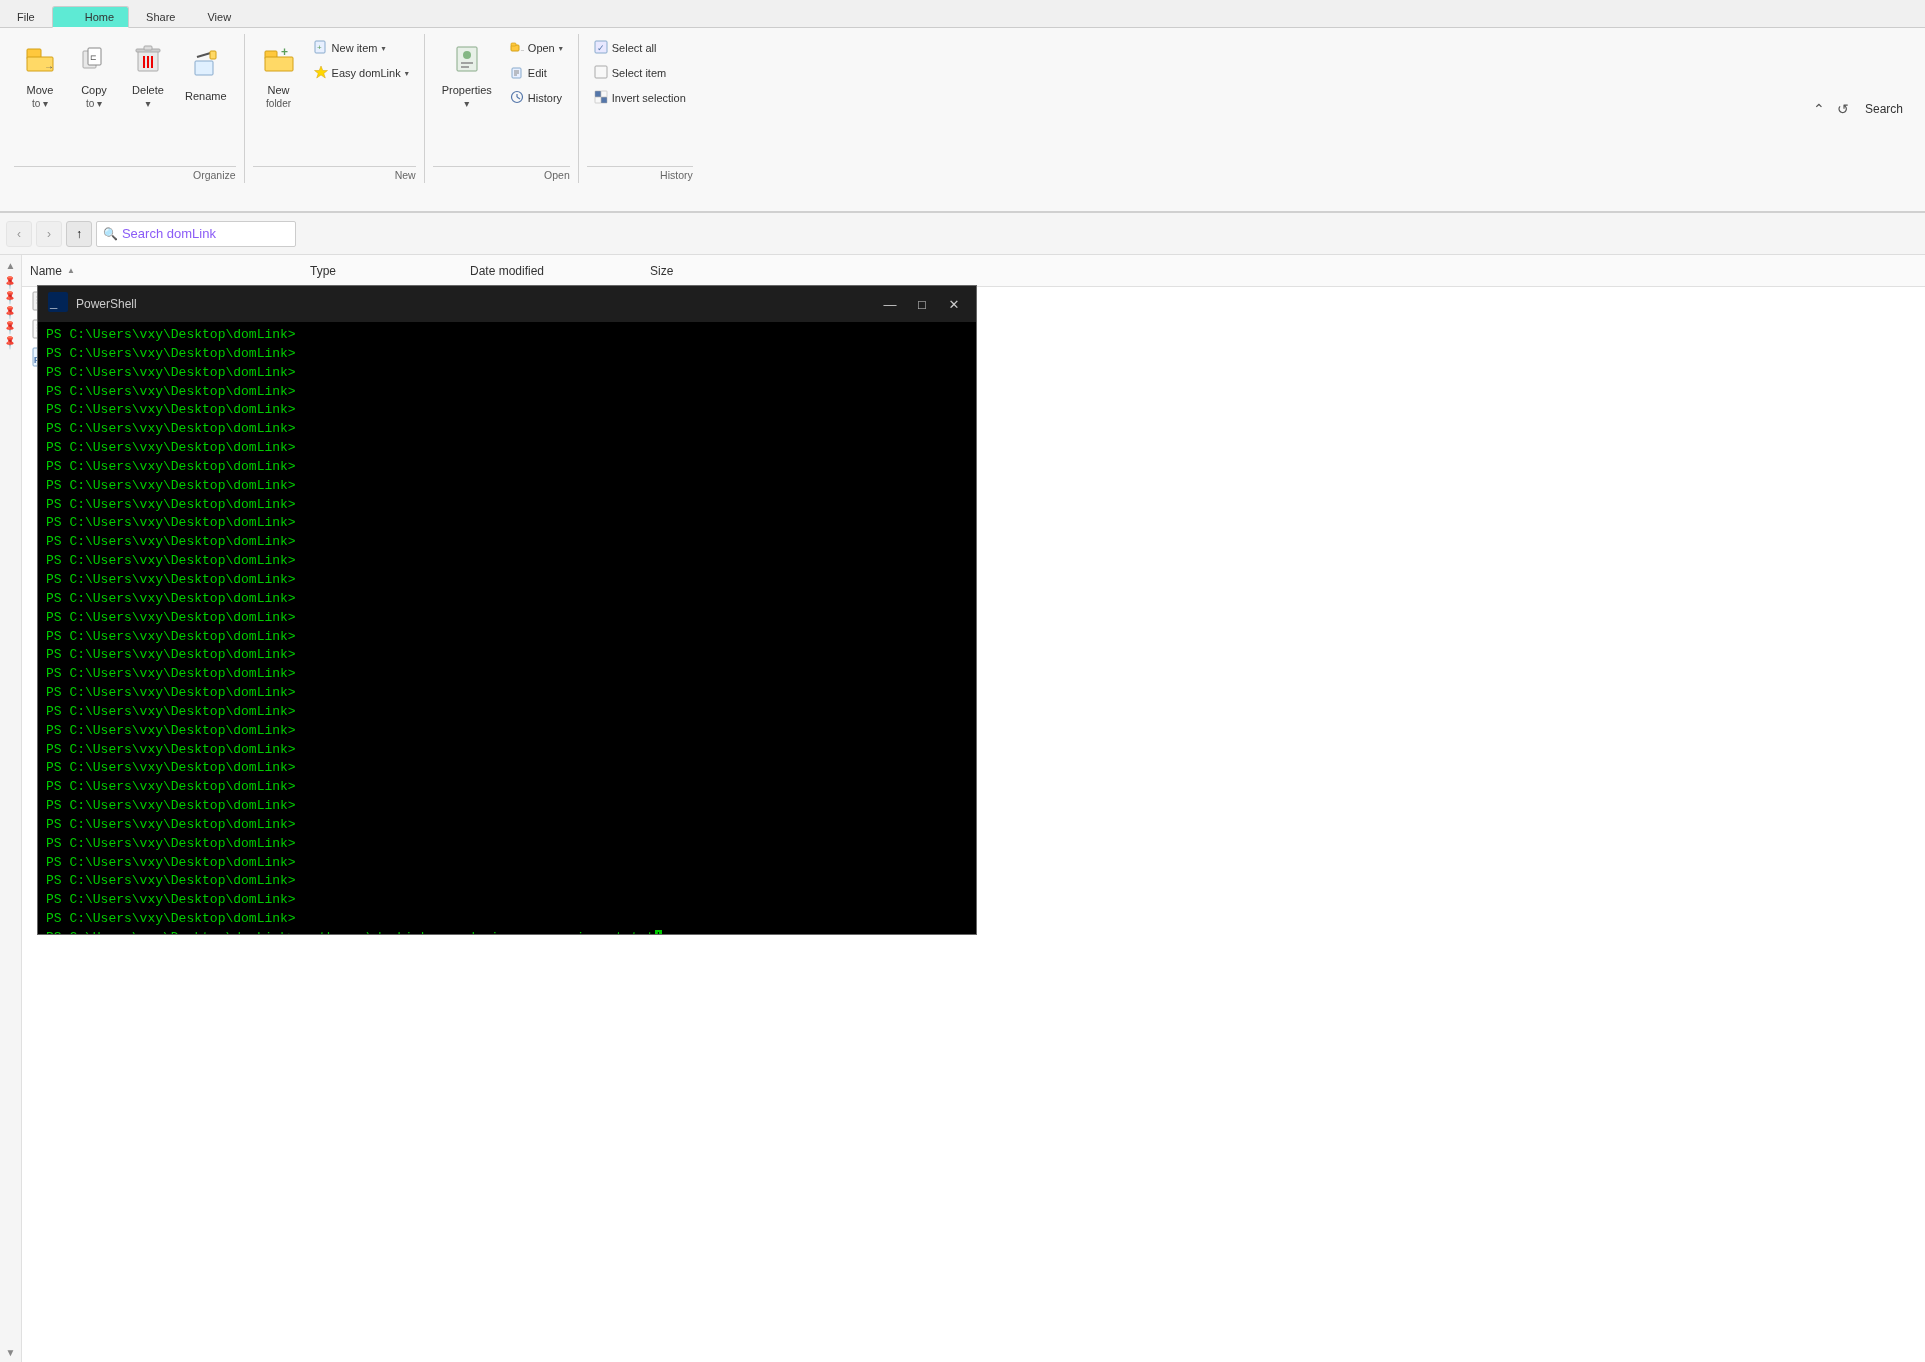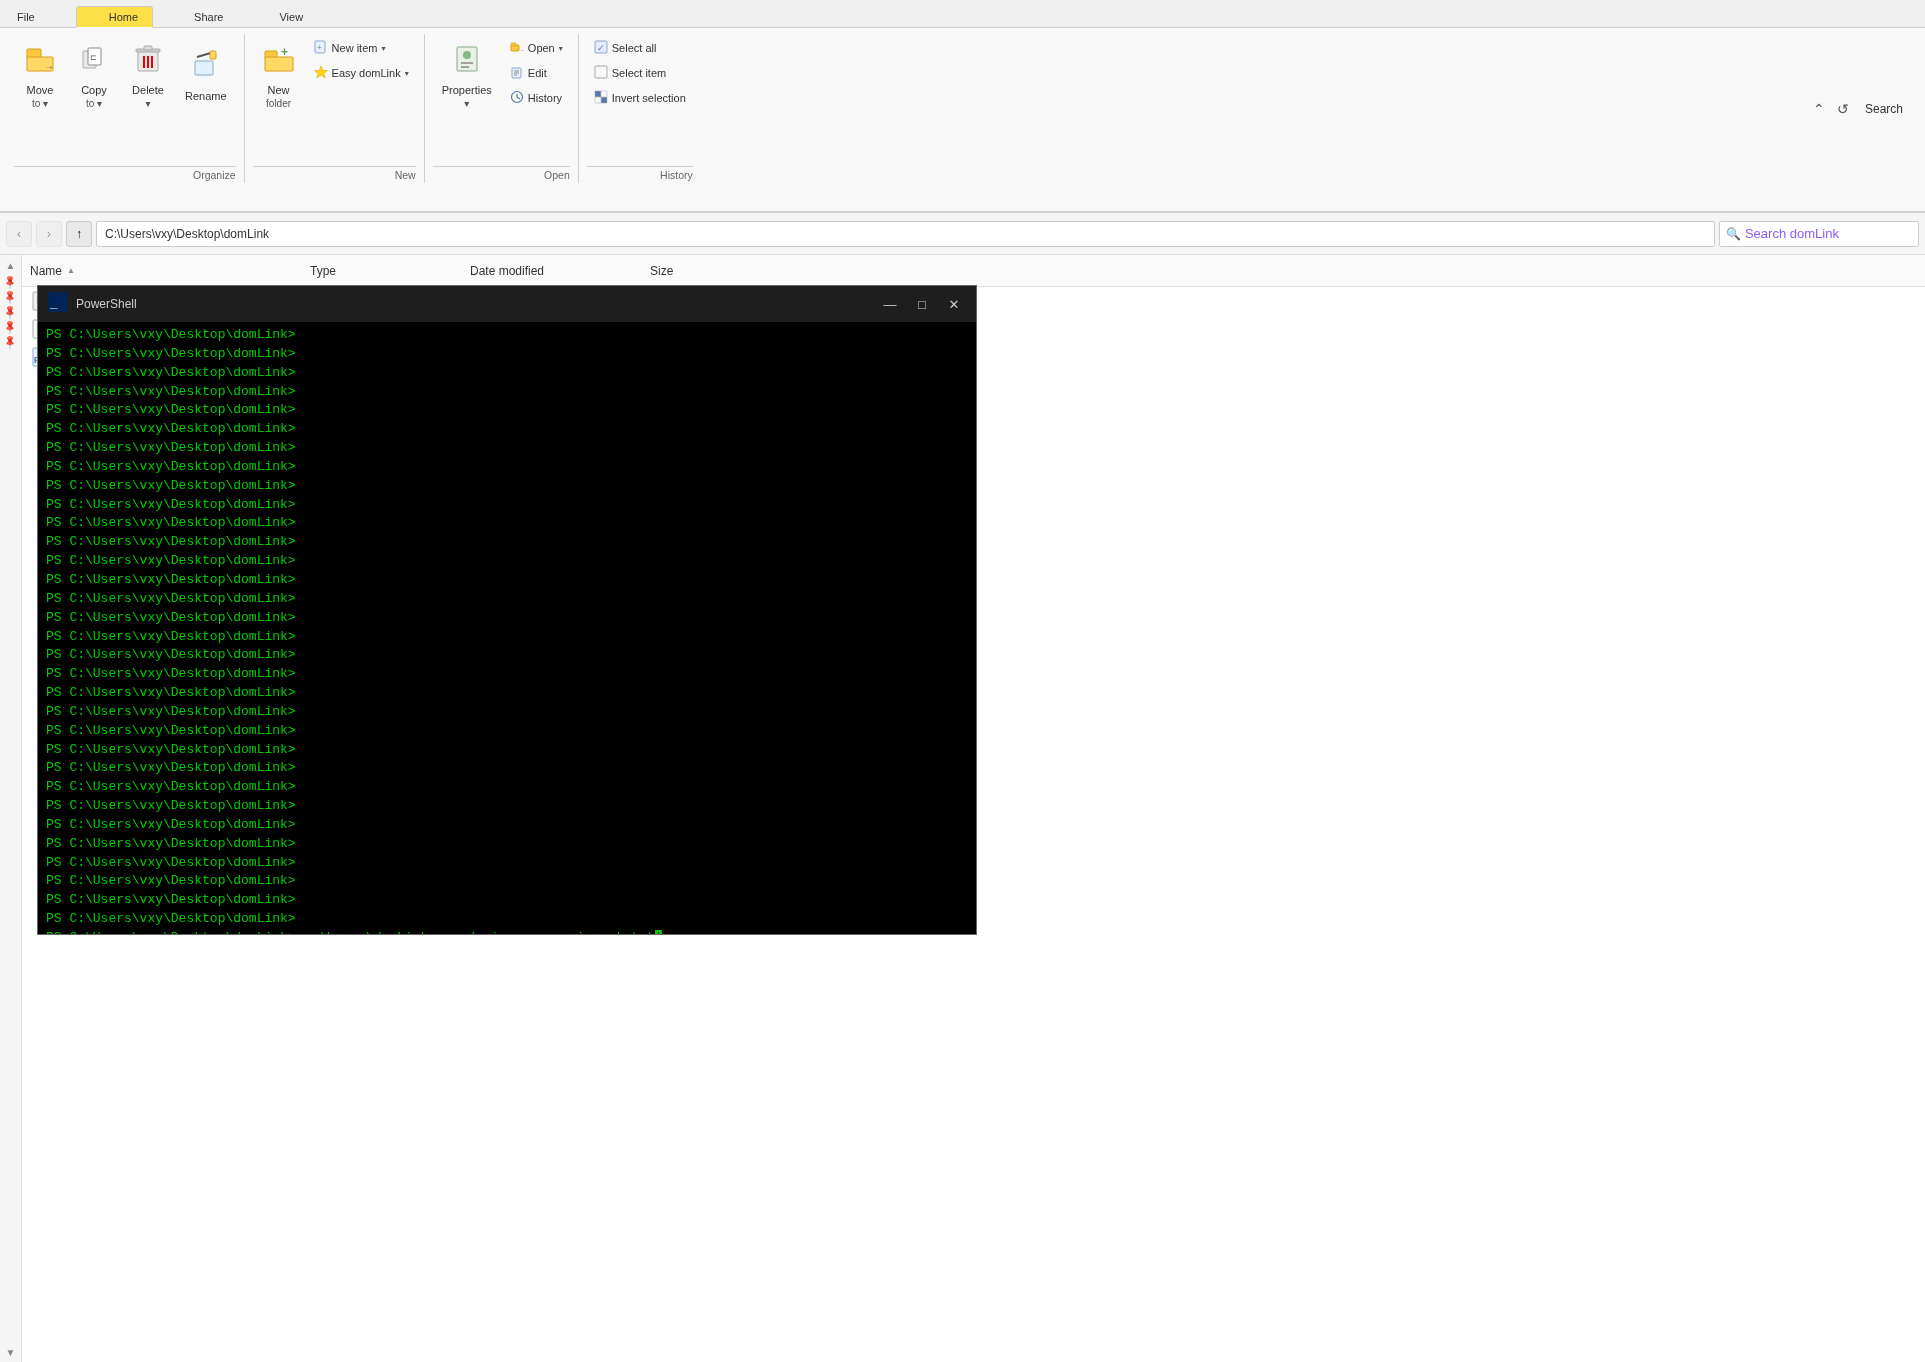--- a/index.html
+++ b/index.html
@@ -83,36 +83,35 @@
       background: #f8f8f8;
       border-bottom: 2px solid #d0d0d0;
     }
 
     .ribbon-tabs {
       height: 28px;
       background: #f0f0f0;
       display: flex;
       align-items: flex-end;
       border-bottom: 1px solid #ccc;
-      gap: 24px;
     }
 
     .ribbon-tab {
       padding: 4px 14px;
       font-size: 11px;
       color: #333;
       cursor: pointer;
       border: 1px solid transparent;
       border-bottom: none;
       border-radius: 3px 3px 0 0;
       margin-left: 2px;
     }
 
     .ribbon-tab.active {
-      background: #fde047;
+      background: #5eead4;
       border-color: #ccc;
       border-bottom: 1px solid #f8f8f8;
       margin-bottom: -1px;
       padding-left: 32px;
     }
 
     .ribbon-main {
       height: 155px;
       display: flex;
       align-items: stretch;
@@ -425,23 +424,20 @@
       <div style="padding:2px 8px;font-size:12px;color:#333;cursor:pointer;">Search</div>
     </div>
 
   </div>
 </div>
 
 <div class="nav-section">
   <div class="nav-arrow-btn disabled">‹</div>
   <div class="nav-arrow-btn disabled">›</div>
   <div class="nav-arrow-btn">↑</div>
-  <div style="flex:1;height:26px;background:#fff;border:1px solid #ccc;border-radius:2px;display:flex;align-items:center;padding:0 8px;font-size:12px;color:#333;">
-    C:\Users\vxy\Desktop\domLink
-  </div>
   <div style="width:200px;height:26px;background:#fff;border:1px solid #ccc;border-radius:2px;display:flex;align-items:center;padding:0 6px;gap:4px;">
     <span style="color:#888;font-size:12px;">🔍</span>
     <span style="font-size:13px;color:#8b5cf6;">Search domLink</span>
   </div>
 </div>
 
 <div class="file-area-main">
 
   <div style="width:22px;background:#f5f5f5;border-right:1px solid #e0e0e0;display:flex;flex-direction:column;align-items:center;padding:2px 0;">
     <div style="width:16px;height:16px;display:flex;align-items:center;justify-content:center;cursor:pointer;color:#888;font-size:10px;margin-bottom:2px;">▲</div>

